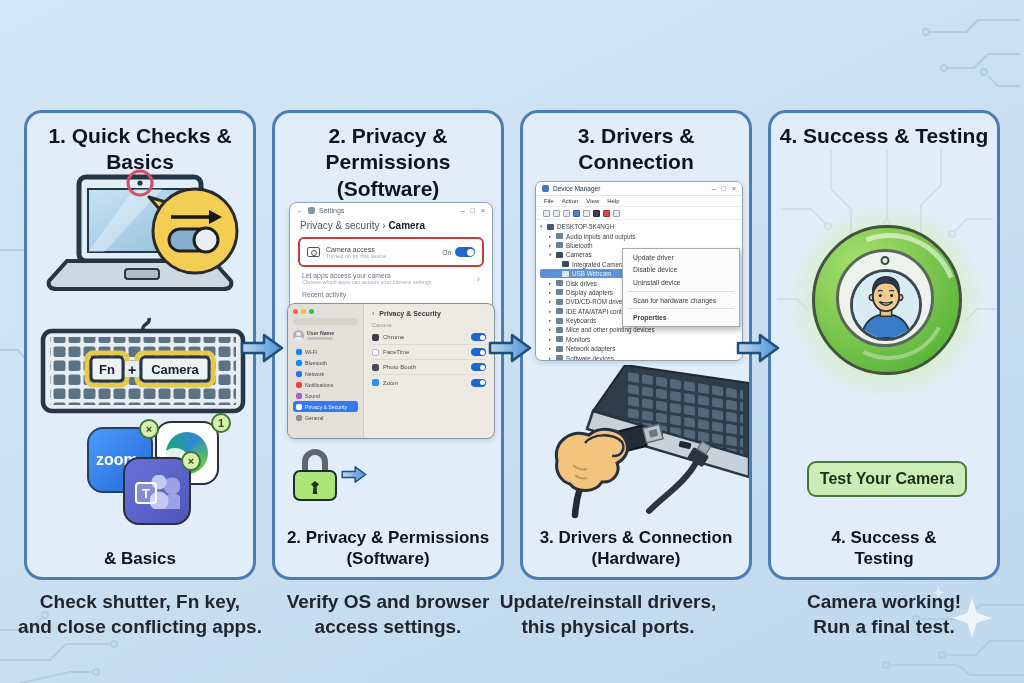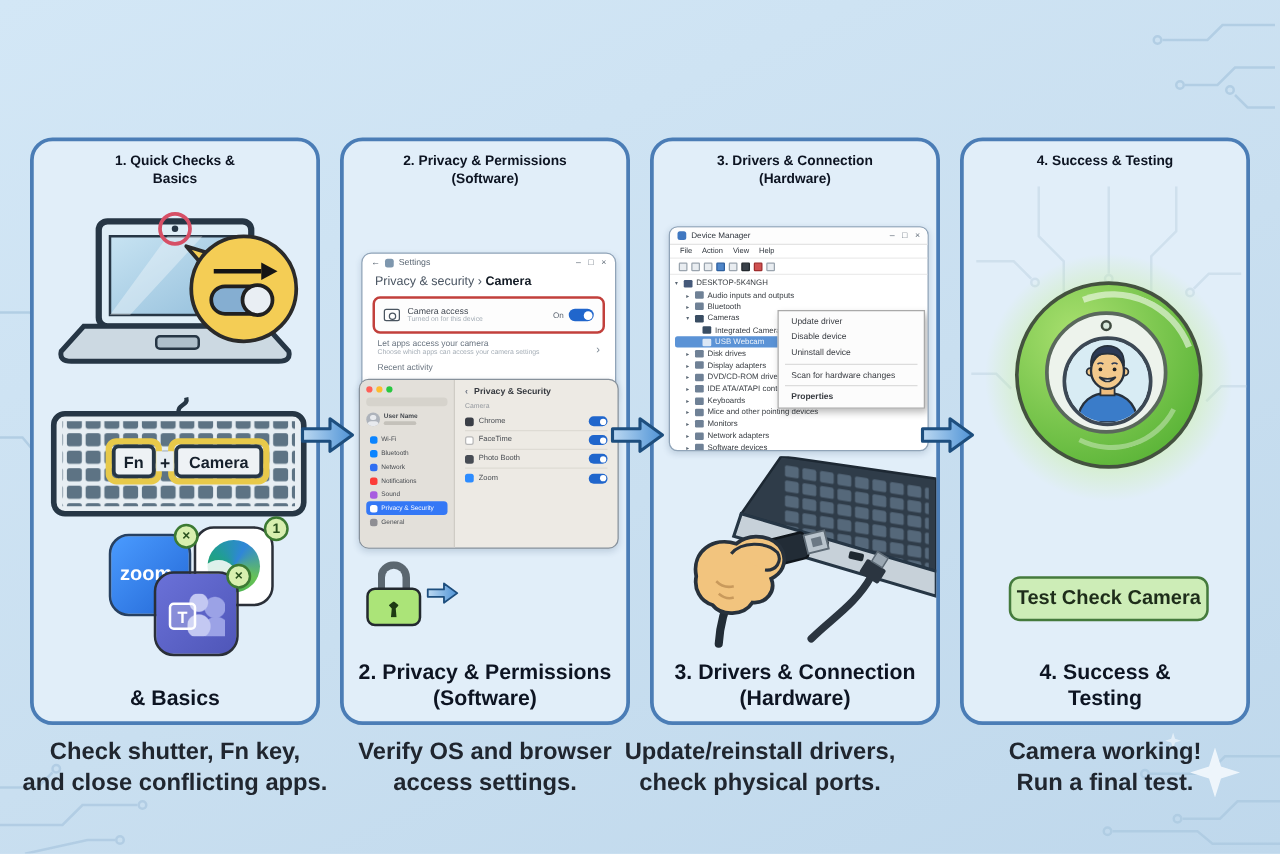--- a/index.html
+++ b/index.html
@@ -14,21 +14,21 @@
 
   
   .page-title{position:absolute;top:34px;left:0;width:100%;text-align:center;
     font-size:36px;font-weight:700;letter-spacing:-.5px;color:#1a2a5e;}
 
   
   .panel{position:absolute;top:110px;width:232px;height:470px;background:#e1eef9;
     border:3px solid #4b7db6;border-radius:18px;}
   .p1{left:24px}.p2{left:272px}.p3{left:520px}.p4{left:768px}
   .p-title{position:absolute;top:10px;left:0;width:100%;text-align:center;
-    font-size:11px;font-weight:700;color:#0d1422;line-height:1.25;}
+    font-size:21px;font-weight:700;color:#0d1422;line-height:1.25;}
   .p-bottom-title{position:absolute;bottom:8px;left:0;width:100%;text-align:center;
     font-size:17px;font-weight:700;color:#0d1422;line-height:1.25;}
   .caption{position:absolute;top:590px;width:248px;text-align:center;
     font-size:19px;font-weight:600;color:#20262f;line-height:1.3;}
   .c1{left:16px}.c2{left:264px}.c3{left:484px}.c4{left:760px}
   .line{display:block;}
 
   
   .arrow{position:absolute;top:332px;width:44px;height:32px;}
   .a1{left:240px}.a2{left:488px}.a3{left:736px}
@@ -631,21 +631,21 @@
             <path d="M21,22 C20,9 29,5 35,5 C42,5 50,9 49,22 C46,13 42,11.5 35,11.5 C28,11.5 24,13 21,22 Z" fill="#2c3a55" stroke="#27313c" stroke-width="1.5"></path>
             <circle cx="29" cy="25" r="1.6" fill="#222"></circle>
             <circle cx="41" cy="25" r="1.6" fill="#222"></circle>
             <path d="M26.5,20.5 q2.5,-2 5,0 M38.5,20.5 q2.5,-2 5,0" stroke="#2c3a55" stroke-width="1.4" fill="none"></path>
             <path d="M28,31.5 Q35,39 42,31.5 Q35,34.5 28,31.5 Z" fill="#fff" stroke="#27313c" stroke-width="1.4"></path>
           </svg>
         </div>
       </div>
     </div>
 
-    <div class="test-btn">Test Check Camera</div>
+    <div class="test-btn">Test Your Camera</div>
 
     <div class="p-bottom-title">
       <span class="line">4. Success &amp;</span>
       <span class="line">Testing</span>
     </div>
   </div>
 
   <svg class="arrow a1" viewBox="0 0 44 32">
     <path d="M2,11 H24 V3 L42,16 L24,29 V21 H2 Z" fill="url(#agrad)" stroke="#1d4e7e" stroke-width="2.5" stroke-linejoin="round"></path>
   </svg>
@@ -659,20 +659,20 @@
   <div class="caption c1">
     <span class="line">Check shutter, Fn key,</span>
     <span class="line">and close conflicting apps.</span>
   </div>
   <div class="caption c2">
     <span class="line">Verify OS and browser</span>
     <span class="line">access settings.</span>
   </div>
   <div class="caption c3">
     <span class="line">Update/reinstall drivers,</span>
-    <span class="line">check physical ports.</span>
+    <span class="line">this physical ports.</span>
   </div>
   <div class="caption c4">
     <span class="line">Camera working!</span>
     <span class="line">Run a final test.</span>
   </div>
 
 </div>
 
 </body></html>

